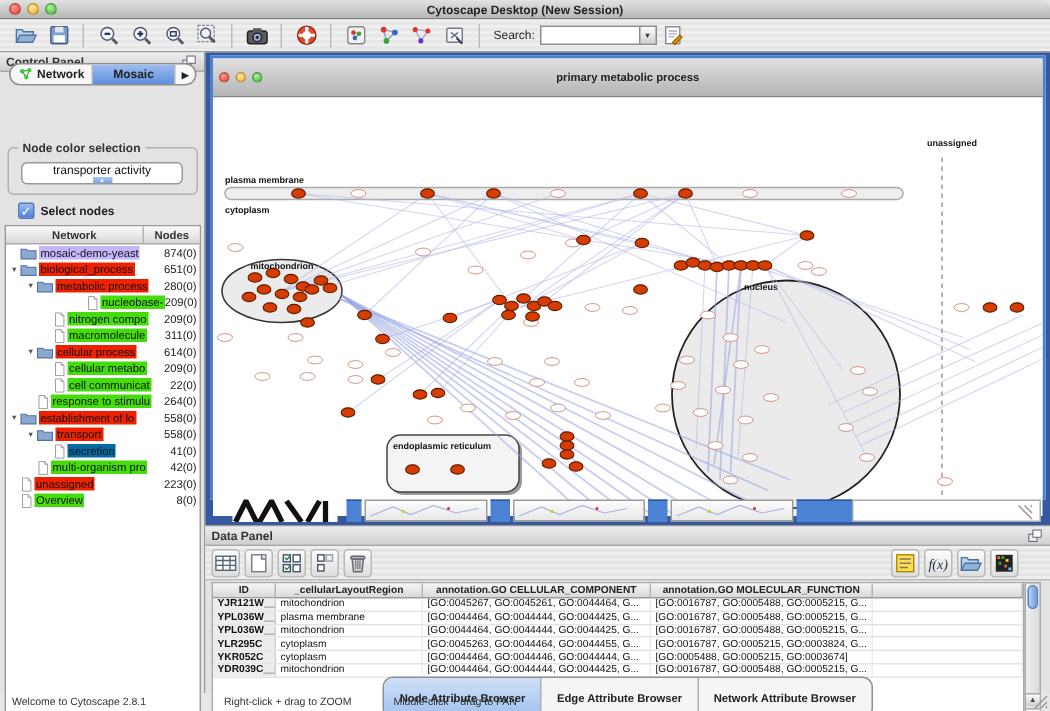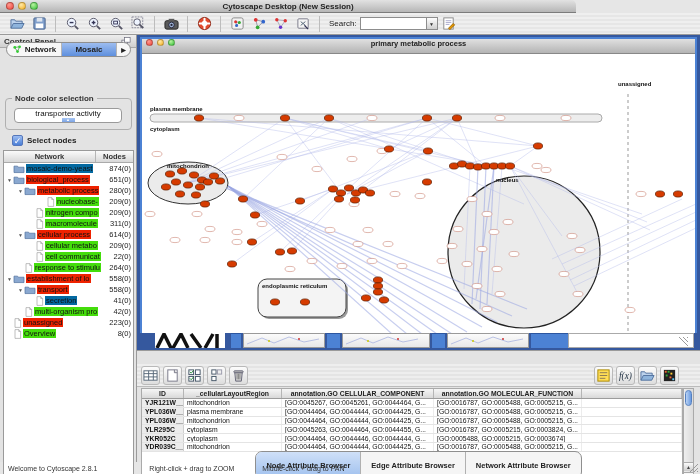--- a/index.html
+++ b/index.html
@@ -4,21 +4,21 @@
 <style>
   :root{
     --green:#44dd0b; --red:#ee2200; --sel:#3a76d6; --nodered:#d63b00;
     --edge:#b3baea; --focus:#4c82d4; --mdibg:#35589e;
   }
   *{margin:0;padding:0;box-sizing:border-box;}
   body{width:700px;height:474px;overflow:hidden;font-family:"Liberation Sans",sans-serif;background:#e6e6e6;}
   .app{position:relative;width:700px;height:474px;background:#e6e6e6;}
 
   
-  .titlebar{position:absolute;left:0;top:0;width:576px;height:13px;
+  .titlebar{position:absolute;left:0;top:0;width:700px;height:13px;
     background:linear-gradient(#e2e2e2,#b6b6b6);border-bottom:1px solid #7c7c7c;
     border-radius:5px 5px 0 0;display:flex;align-items:center;}
   .tl-group{display:flex;gap:4px;margin-left:6px;}
   .tl{width:8px;height:8px;border-radius:50%;border:1px solid rgba(0,0,0,.25);}
   .tl.r{background:radial-gradient(circle at 35% 30%,#ff9a90,#f0443a);}
   .tl.y{background:radial-gradient(circle at 35% 30%,#ffe9a8,#f5b01f);}
   .tl.g{background:radial-gradient(circle at 35% 30%,#b8f3a0,#35c137);}
   .titlebar .wtitle{position:absolute;left:0;right:0;text-align:center;font-size:8px;font-weight:bold;color:#222;}
 
   
@@ -63,21 +63,21 @@
   .treerow.sel{background:var(--sel);}
   .treerow .tri{width:7px;font-size:5px;color:#555;flex:0 0 auto;text-align:center;}
   .treerow .nicon{flex:0 0 auto;margin-right:1px;display:flex;}
   .treerow .chip{padding:0 1px;color:#111;flex:0 0 auto;max-width:72px;overflow:hidden;}
   .treerow .cnt{margin-left:auto;padding-right:2px;color:#222;flex:0 0 auto;}
   .treerow.sel .cnt{color:#fff;}
 
   
   .mdi{position:absolute;left:137px;top:35px;width:563px;height:315px;background:var(--mdibg);overflow:hidden;}
   .netwin{position:absolute;left:3px;top:2px;width:557px;height:296px;border:2px solid var(--focus);background:#fff;}
-  .netwin .wtb{height:15px;background:linear-gradient(#e0e0e0,#b4b4b4);border-bottom:1px solid #888;position:relative;display:flex;align-items:flex-start;text-decoration:underline;}
+  .netwin .wtb{height:26px;background:linear-gradient(#e0e0e0,#b4b4b4);border-bottom:1px solid #888;position:relative;display:flex;align-items:center;text-decoration:underline;}
   .netwin .wtb .wtitle{position:absolute;left:0;right:0;text-align:center;font-size:7.5px;font-weight:bold;color:#222;}
   .canvas{position:relative;width:553px;height:279px;background:#fff;overflow:hidden;}
   .frag{position:absolute;top:298px;height:15px;}
   .frag.blue{background:var(--focus);border-top:1px solid #2c56a0;}
   .frag.scribble{background:linear-gradient(#fbfbfb,#e8e8e8);border:1px solid #9a9a9a;}
   .frag.white{background:#fff;border:1px solid #aaa;}
   .frag.glyphs{background:#fff;}
 
   
   .datapanel{position:absolute;left:137px;top:350px;width:563px;height:112px;background:#e3e3e3;border-top:1px solid #9a9a9a;}
@@ -288,21 +288,21 @@
           <span class="hc hc2">Nodes</span>
         </div>
         <div id="tree-rows">
             <div class="treerow" style="padding-left: 2px;">
               <span class="tri"></span>
               <span class="nicon">
                 <svg width="12" height="10" viewBox="0 0 16 14">
                   <path d="M1 3h5l1 1.5h8V12H1z" fill="#8aa8d0" stroke="#51719e"></path>
                 </svg>
               </span>
-              <span class="chip" style="background: #0369a1;">mosaic-demo-yeast</span>
+              <span class="chip" style="background: #c4b5fd;">mosaic-demo-yeast</span>
               <span class="cnt">874(0)</span>
             </div>
             <div class="treerow" style="padding-left: 2px;">
               <span class="tri">▼</span>
               <span class="nicon">
                 <svg width="12" height="10" viewBox="0 0 16 14">
                   <path d="M1 3h5l1 1.5h8V12H1z" fill="#8aa8d0" stroke="#51719e"></path>
                 </svg>
               </span>
               <span class="chip" style="background: rgb(238, 34, 0);">biological_process</span>
@@ -311,21 +311,21 @@
             <div class="treerow" style="padding-left: 13px;">
               <span class="tri">▼</span>
               <span class="nicon">
                 <svg width="12" height="10" viewBox="0 0 16 14">
                   <path d="M1 3h5l1 1.5h8V12H1z" fill="#8aa8d0" stroke="#51719e"></path>
                 </svg>
               </span>
               <span class="chip" style="background: rgb(238, 34, 0);">metabolic process</span>
               <span class="cnt">280(0)</span>
             </div>
-            <div class="treerow" style="padding-left: 35px;">
+            <div class="treerow" style="padding-left: 35px; margin-left: 11px;">
               <span class="tri"></span>
               <span class="nicon">
                 <svg width="9" height="10" viewBox="0 0 14 16">
                   <path d="M3 1h6l3 3v11H3z" fill="#fff" stroke="#999"></path>
                   <path d="M9 1v3h3" fill="none" stroke="#999"></path>
                 </svg>
               </span>
               <span class="chip" style="background: rgb(68, 221, 11);">nucleobase-</span>
               <span class="cnt">209(0)</span>
             </div>
@@ -686,20 +686,29 @@
         <div class="frag blue" style="left: 394px; width: 37px;"></div>
         <div class="frag white" style="left: 431px; width: 126px;">
           <svg width="126" height="13" style="float:right">
             <path d="M120 12l-9-9M120 8l-5-5M120 4l-1-1" transform="translate(1,0)" stroke="#9a9a9a" fill="none"></path>
           </svg>
         </div>
       </div>
   </div>
 
   <div class="datapanel">
+    <div class="panelhead">
+      <span class="ptitle">Data Panel</span>
+      <span id="dp-float">
+          <svg width="12" height="11" viewBox="0 0 16 16">
+            <rect x="2" y="6" width="8" height="7" fill="#eee" stroke="#667"></rect>
+            <rect x="6" y="2" width="8" height="7" fill="#fff" stroke="#667"></rect>
+          </svg>
+        </span>
+    </div>
     <div class="dp-toolbar">
       <span id="dp-left" style="display:flex;">
           <span class="dp-ic">
             <svg width="15" height="15" viewBox="0 0 16 16">
               <rect x="1" y="3" width="14" height="10" fill="#fff" stroke="#567"></rect>
               <path d="M1 6h14M1 9.5h14M6 3v10M11 3v10" stroke="#567"></path>
             </svg>
           </span>
           <span class="dp-ic">
             <svg width="15" height="15" viewBox="0 0 16 16">

